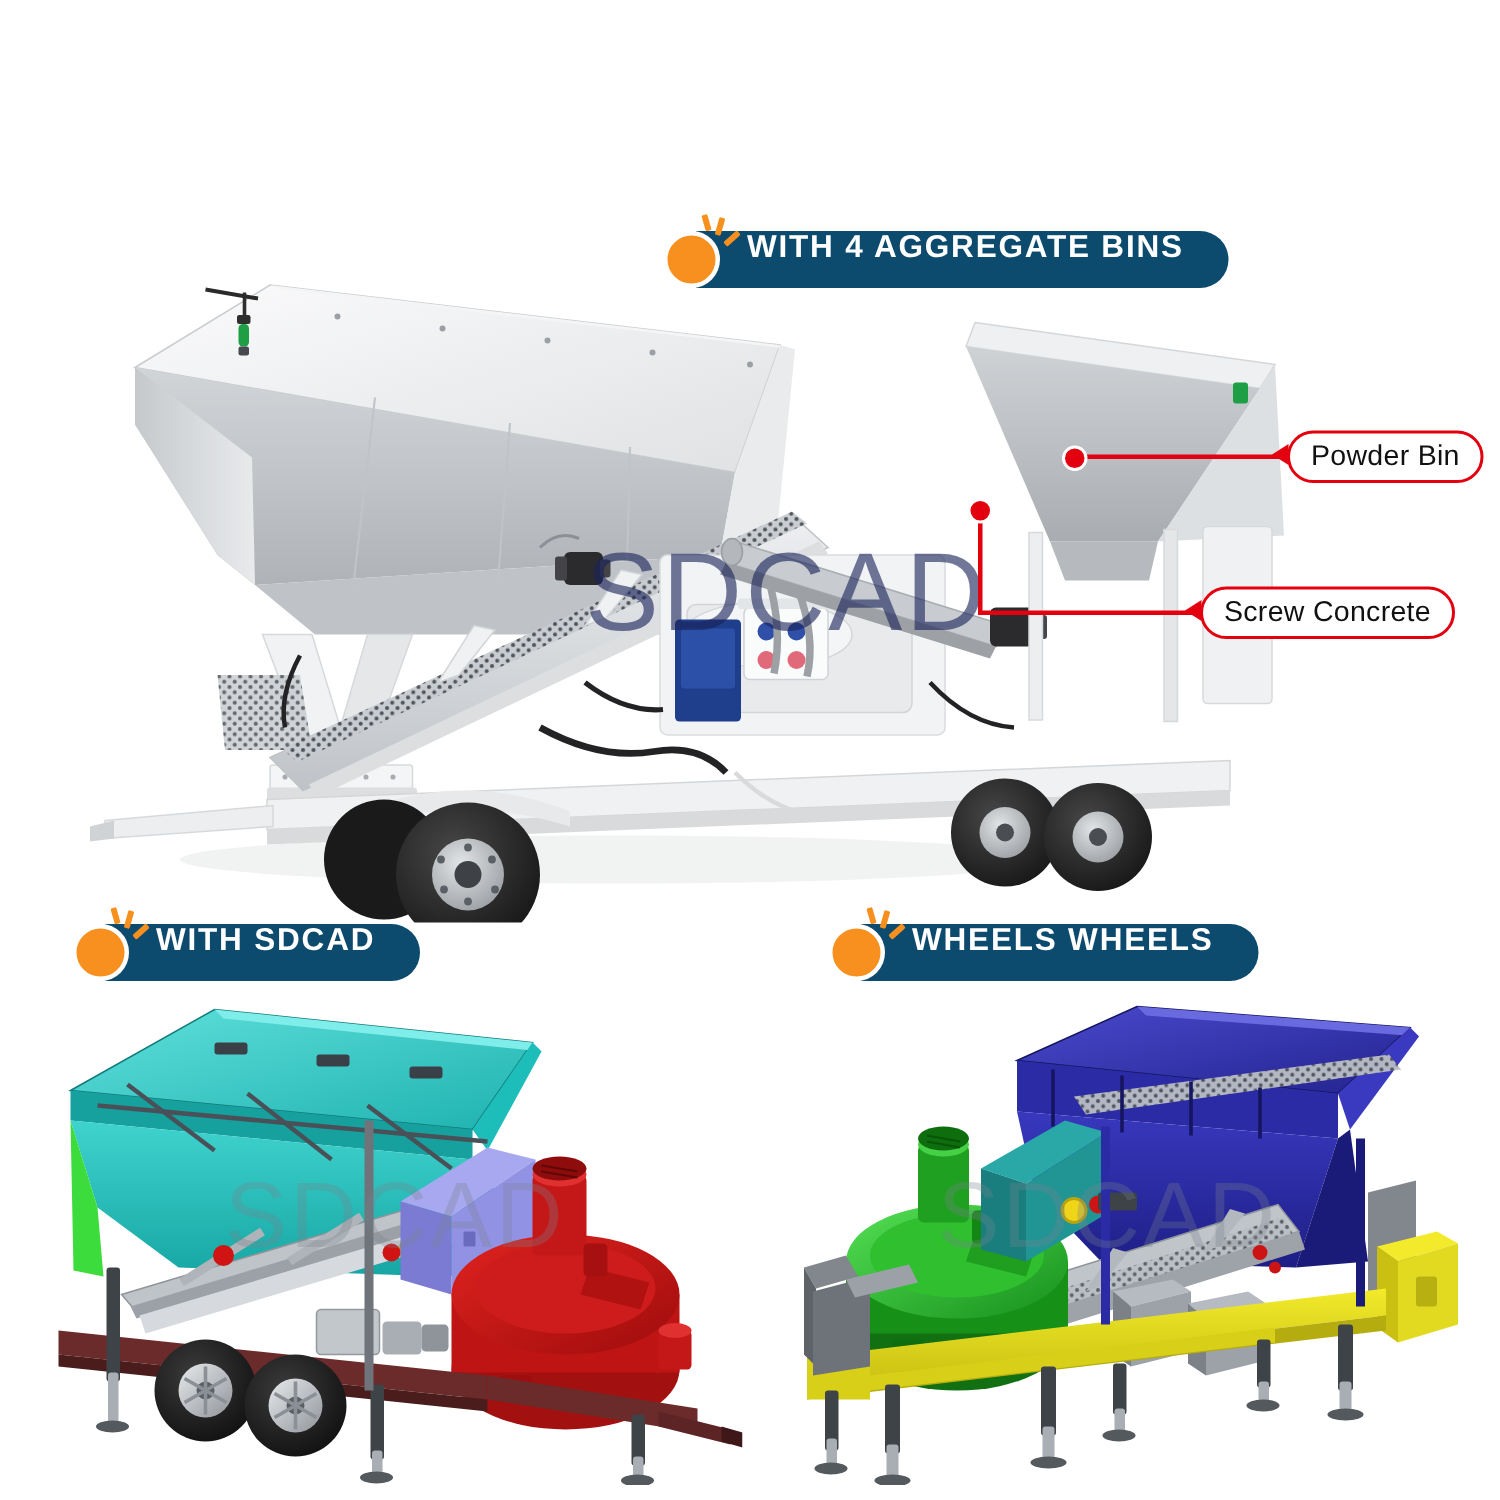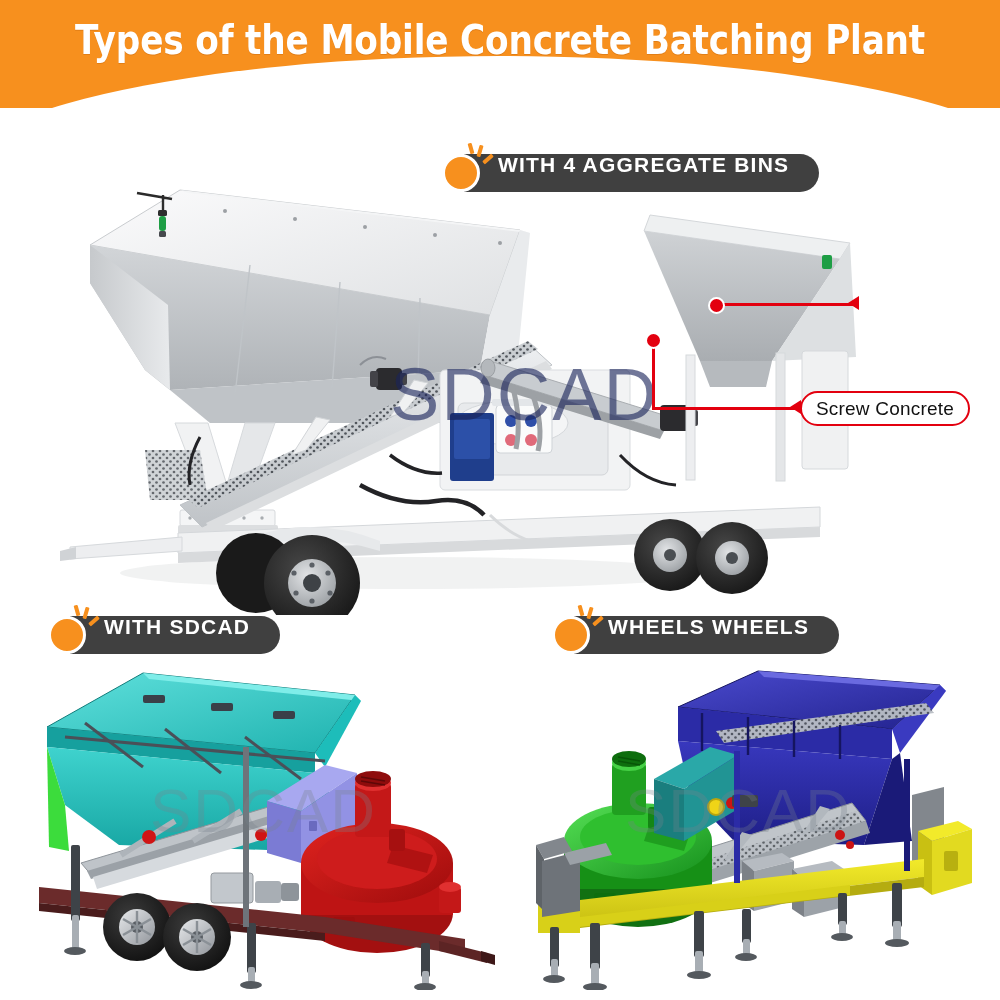--- a/index.html
+++ b/index.html
@@ -40,21 +40,21 @@
     position:absolute; left:0; top:4px; width:38px; height:38px;
     background:#F7901E; border-radius:50%;
     border:3px solid #ffffff; z-index:3;
   }
   .spark { position:absolute; background:#F7901E; border-radius:1px; z-index:4; }
   .sp1 { width:4px; height:11px; left:27px; top:-7px; transform:rotate(-16deg); }
   .sp2 { width:4px; height:12px; left:36px; top:-5px; transform:rotate(16deg); }
   .sp3 { width:4px; height:12px; left:44px; top:3px;  transform:rotate(48deg); }
   .badge-bar {
     position:absolute; left:22px; top:4px; height:38px;
-    background:#404040;
+    background:#0c4a6e;
     border-radius:0 22px 22px 0;
     display:flex; align-items:center;
     padding:0 30px 16px 34px; z-index:2;
   }
   .badge-text {
     color:#ffffff; font-weight:bold; font-size:21px;
     letter-spacing:1.2px; white-space:nowrap;
     font-family:"Liberation Sans","DejaVu Sans",sans-serif;
   }
   #badge-main  { left:442px; top:150px; }
@@ -105,24 +105,20 @@
   }
   #wm-main { left:390px; top:352px; font-size:74px; color:rgba(26,35,90,0.62); }
   #wm-l    { left:150px; top:775px; font-size:62px; color:rgba(120,130,140,0.30); }
   #wm-r    { left:625px; top:775px; font-size:62px; color:rgba(120,130,140,0.30); }
 </style>
 </head>
 <body>
 
 <div id="page">
 
-  <div id="header">
-    <div id="header-title">Types of the Mobile Concrete Batching Plant</div>
-    <div id="header-curve"></div>
-  </div>
 
   <div id="photo">
     <svg class="sv" viewBox="0 0 800 460" preserveAspectRatio="none">
       <defs>
         <linearGradient id="binTop" x1="0" y1="0" x2="1" y2="1">
           <stop offset="0" stop-color="#FBFBFC"></stop>
             <stop offset="1" stop-color="#DFE1E3"></stop>
         </linearGradient>
         <linearGradient id="binFace" x1="0" y1="0" x2="0" y2="1">
           <stop offset="0" stop-color="#D2D5D8"></stop>
@@ -288,20 +284,23 @@
       <path d="M140,282 q-14,26 -10,48" stroke="#232326" stroke-width="3" fill="none"></path>
       <path d="M430,360 q30,30 66,30" stroke="#D8DADC" stroke-width="3" fill="none"></path>
     </svg>
   </div>
 
   <div id="wm-main" class="wm">SDCAD</div>
 
   <div class="lead-dot" style="left:708px; top:297px;"></div>
   <div class="lead-line" style="left:716px; top:303px; width:142px; height:3px;"></div>
   <div class="callout-arrow" style="left:848px; top:296px;"></div>
+  <div class="callout" style="left:858px; top:287px;">
+    <span class="callout-text">Powder Bin</span>
+  </div>
 
   <div class="lead-dot" style="left:645px; top:332px;"></div>
   <div class="lead-line" style="left:652px; top:340px; width:3px; height:70px;"></div>
   <div class="lead-line" style="left:652px; top:407px; width:148px; height:3px;"></div>
   <div class="callout-arrow" style="left:790px; top:400px;"></div>
   <div class="callout" style="left:800px; top:391px;">
     <span class="callout-text">Screw Concrete</span>
   </div>
 
   <div class="badge" id="badge-main">

